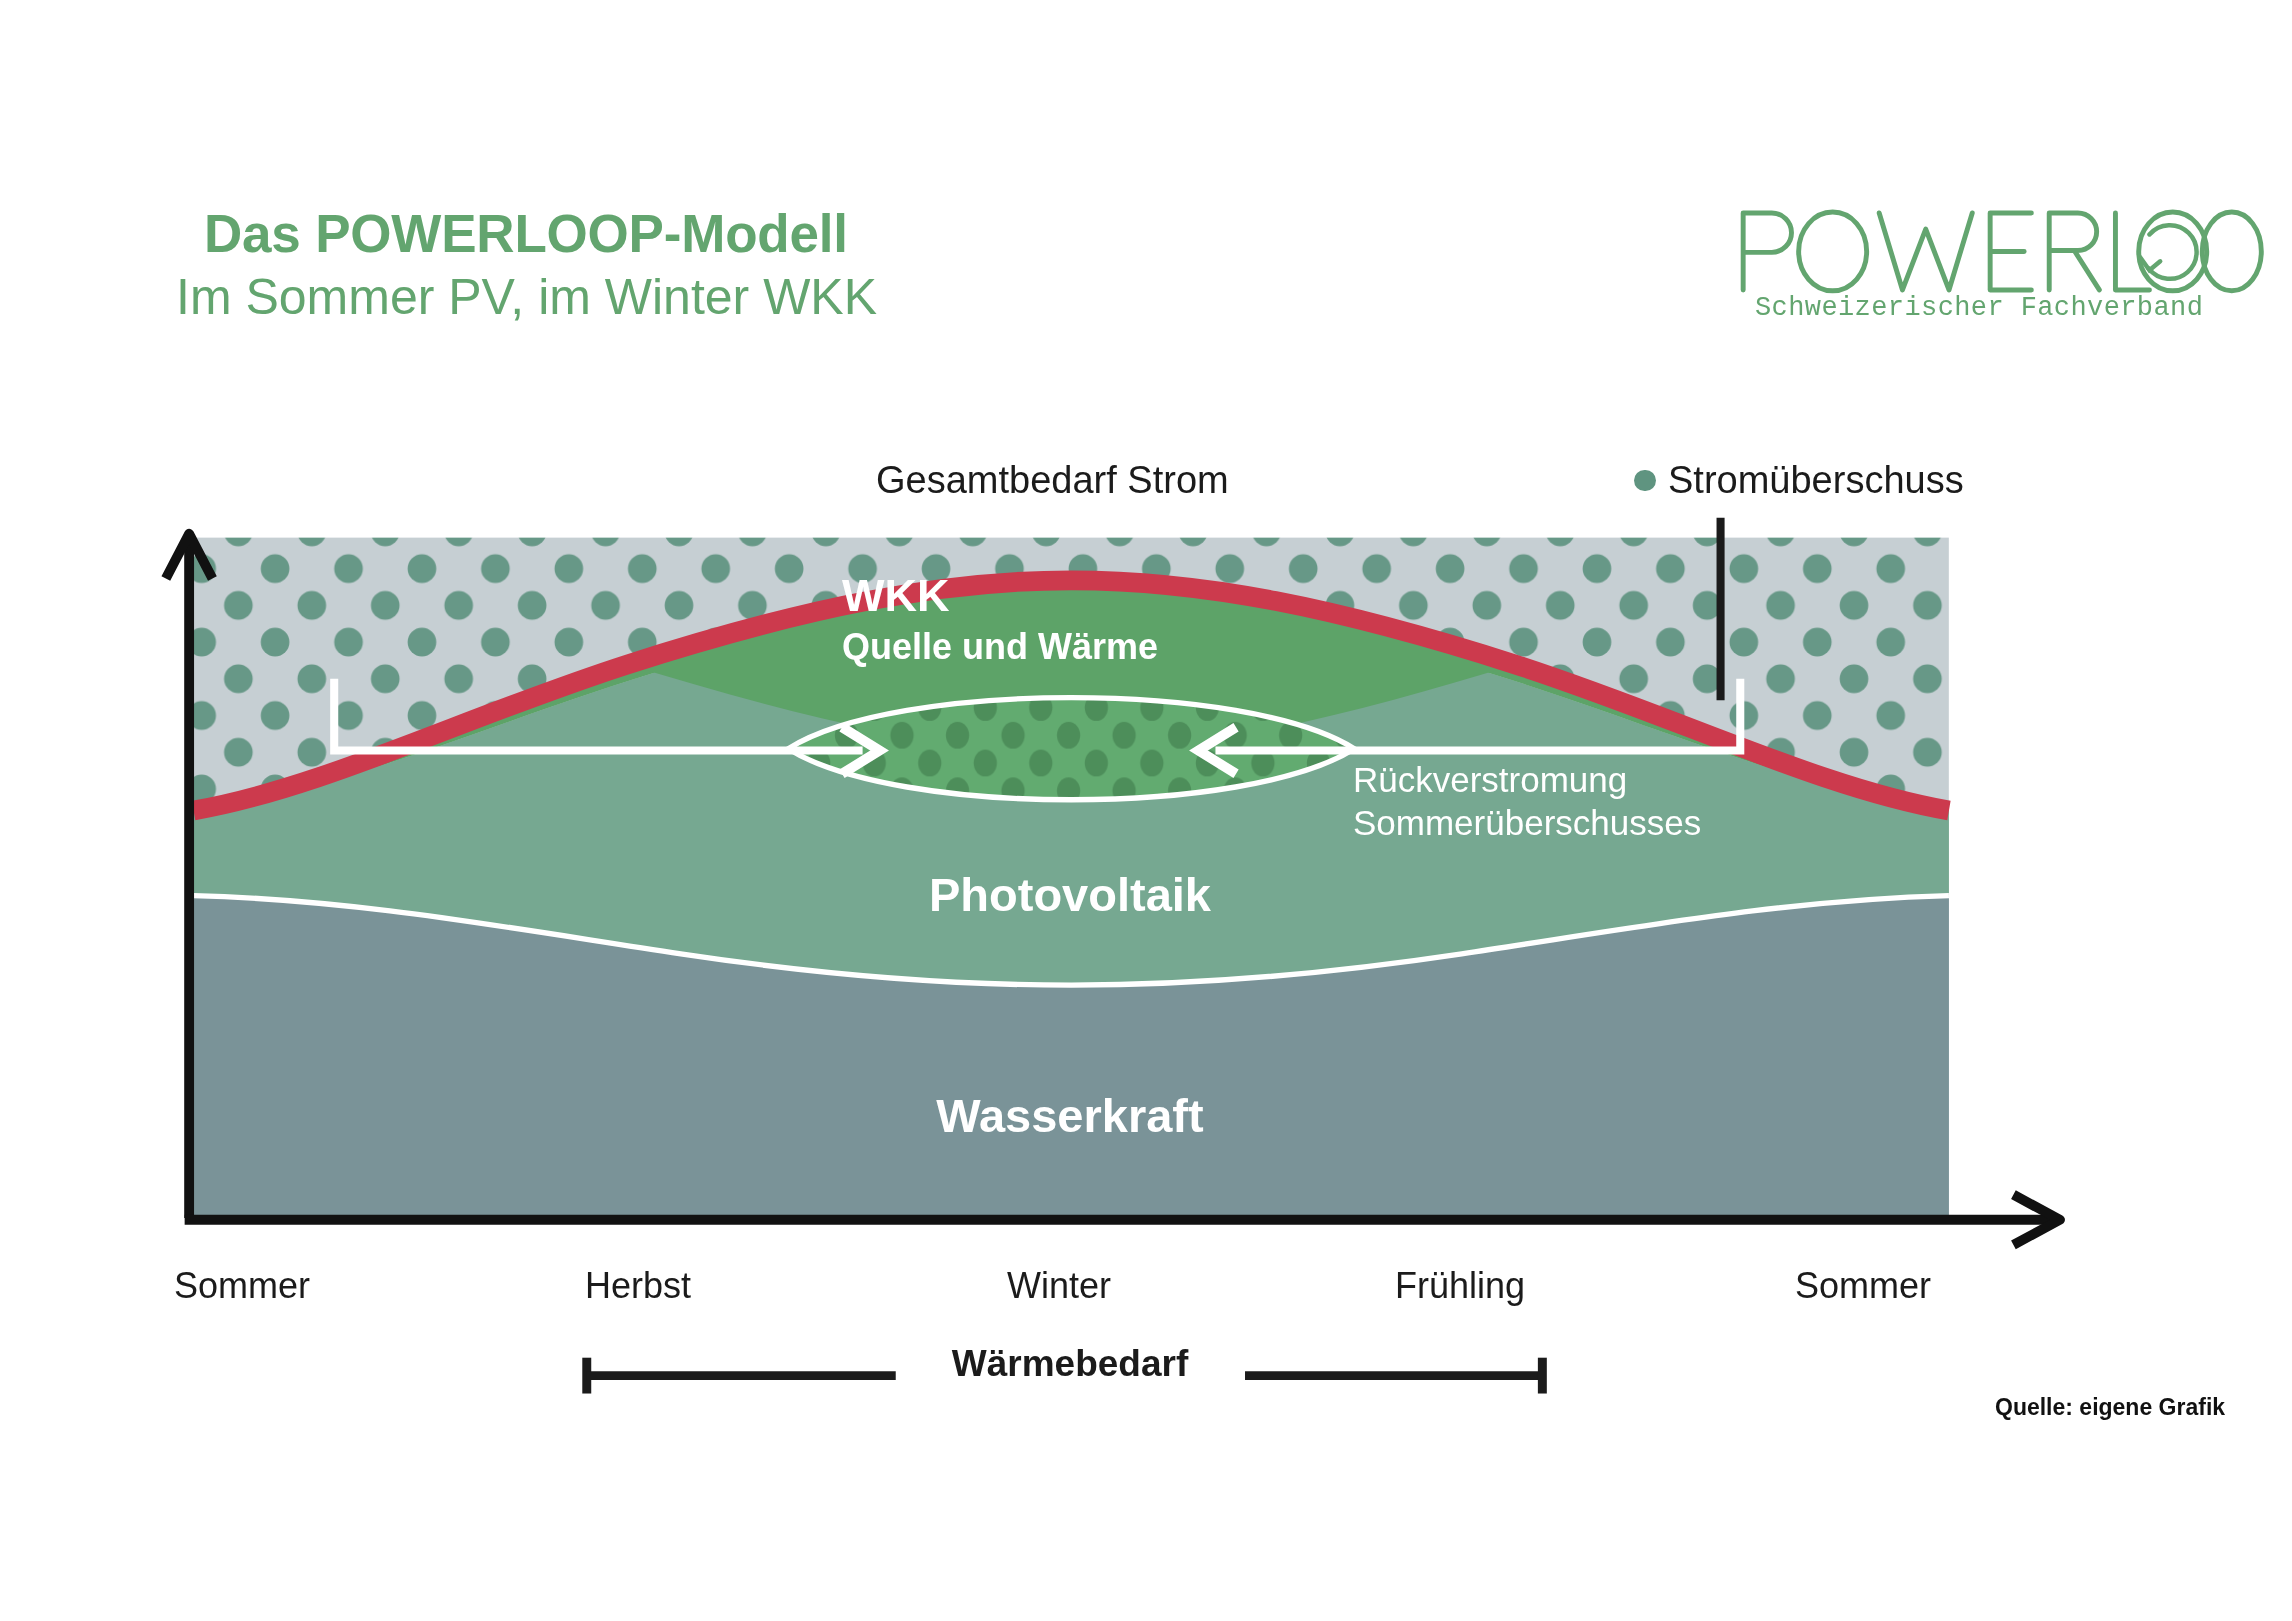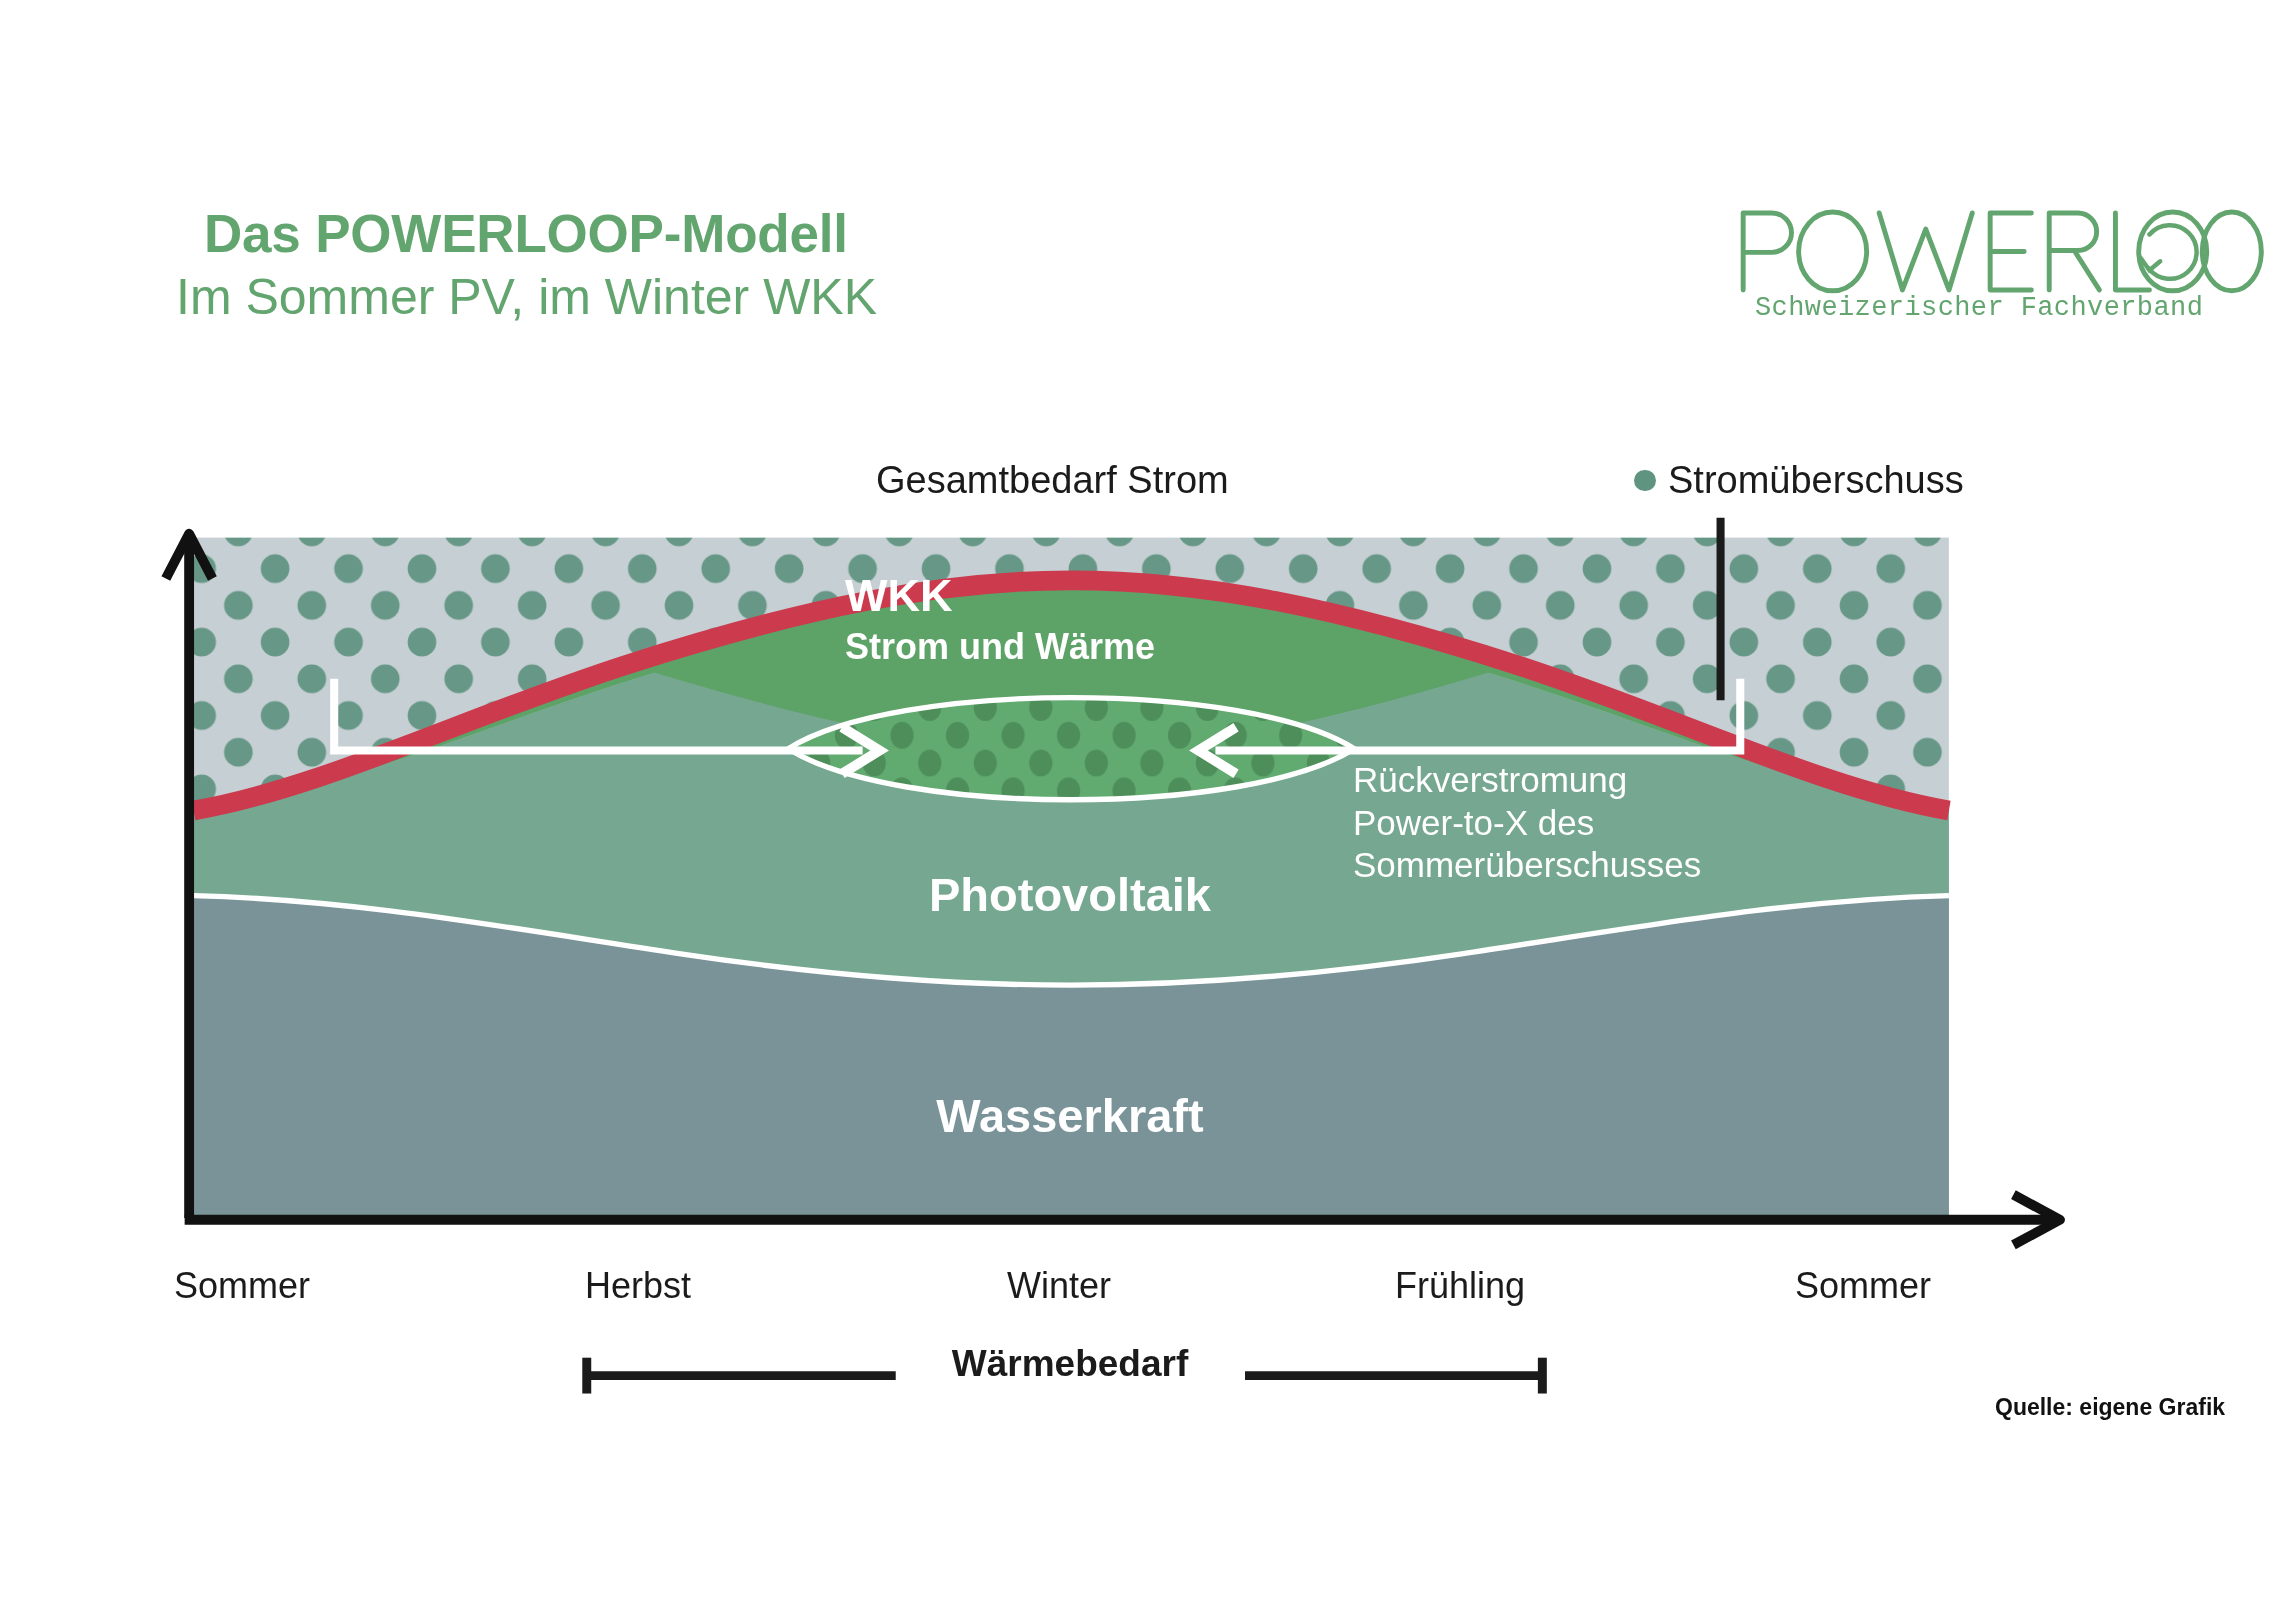--- a/index.html
+++ b/index.html
@@ -376,29 +376,28 @@
     </svg>
   </div>
 
   <div class="legend-total">Gesamtbedarf Strom</div>
   <div class="legend-surplus">
     <span class="legend-dot"></span><span>Stromüberschuss</span>
   </div>
 
   <div class="lbl-wkk">
     <div>WKK</div>
-    <div class="lbl-wkk-sub">Strom und Wärme</div>
+    <div class="lbl-wkk-sub">Quelle und Wärme</div>
   </div>
 
   <div class="lbl-pv">Photovoltaik</div>
   <div class="lbl-water">Wasserkraft</div>
 
   <div class="lbl-rueck">
     <div>Rückverstromung</div>
-    <div>Power-to-X des</div>
     <div>Sommerüberschusses</div>
   </div>
 
   <div class="season" style="left:242px">Sommer</div>
   <div class="season" style="left:638px">Herbst</div>
   <div class="season" style="left:1059px">Winter</div>
   <div class="season" style="left:1460px">Frühling</div>
   <div class="season" style="left:1863px">Sommer</div>
 
   <div class="heat-label">Wärmebedarf</div>

